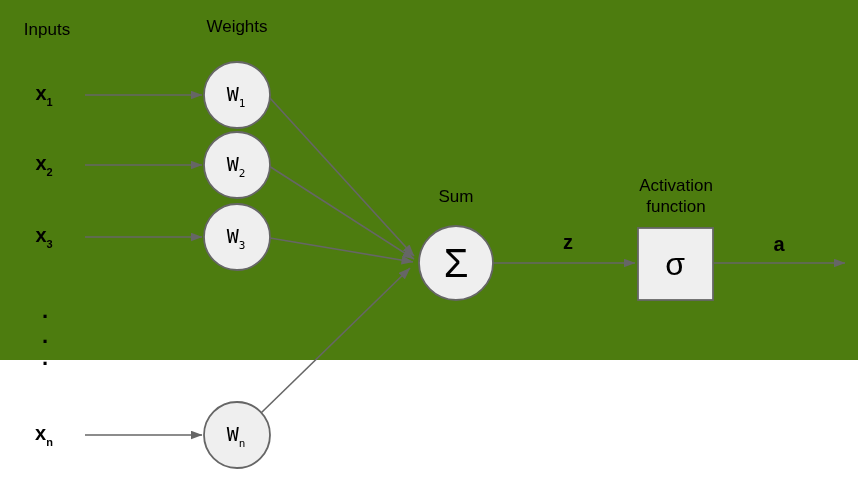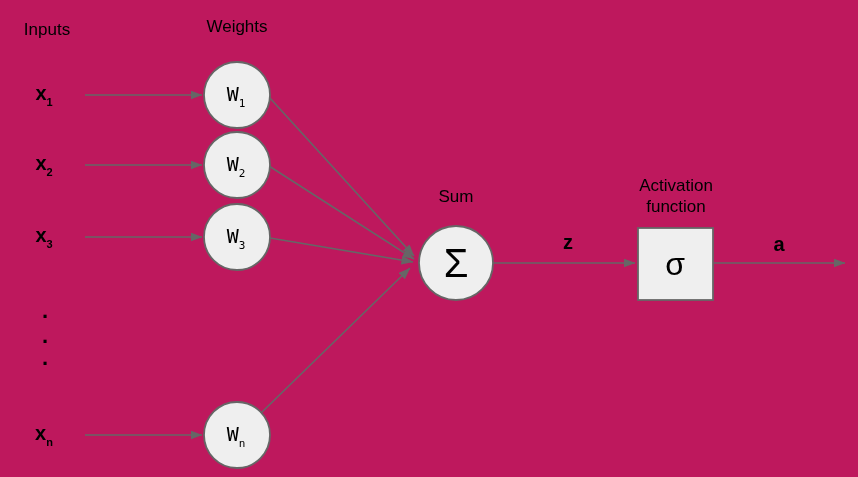--- a/index.html
+++ b/index.html
@@ -7,22 +7,22 @@
     padding: 0;
     background: #ffffff;
     width: 858px;
     height: 477px;
     overflow: hidden;
     font-family: "Liberation Sans", sans-serif;
   }
   .stage {
     position: relative;
     width: 858px;
-    height: 477px;
-    background: #be185d;
+    height: 360px;
+    background: #4d7c0f;
   }
   svg text { fill: #000000; }
   .lbl  { font: 17px "Liberation Sans", sans-serif; }
   .var  { font: bold 20px "Liberation Sans", sans-serif; }
   .sub  { font-size: 11px; }
   .wlbl { font: 20px "DejaVu Sans Mono", monospace; }
   .wsub { font-size: 11px; }
   .big  { font: 40px "Liberation Sans", sans-serif; }
   .sig  { font: 32px "Liberation Sans", sans-serif; }
   .dot  { font: bold 22px "Liberation Sans", sans-serif; }

